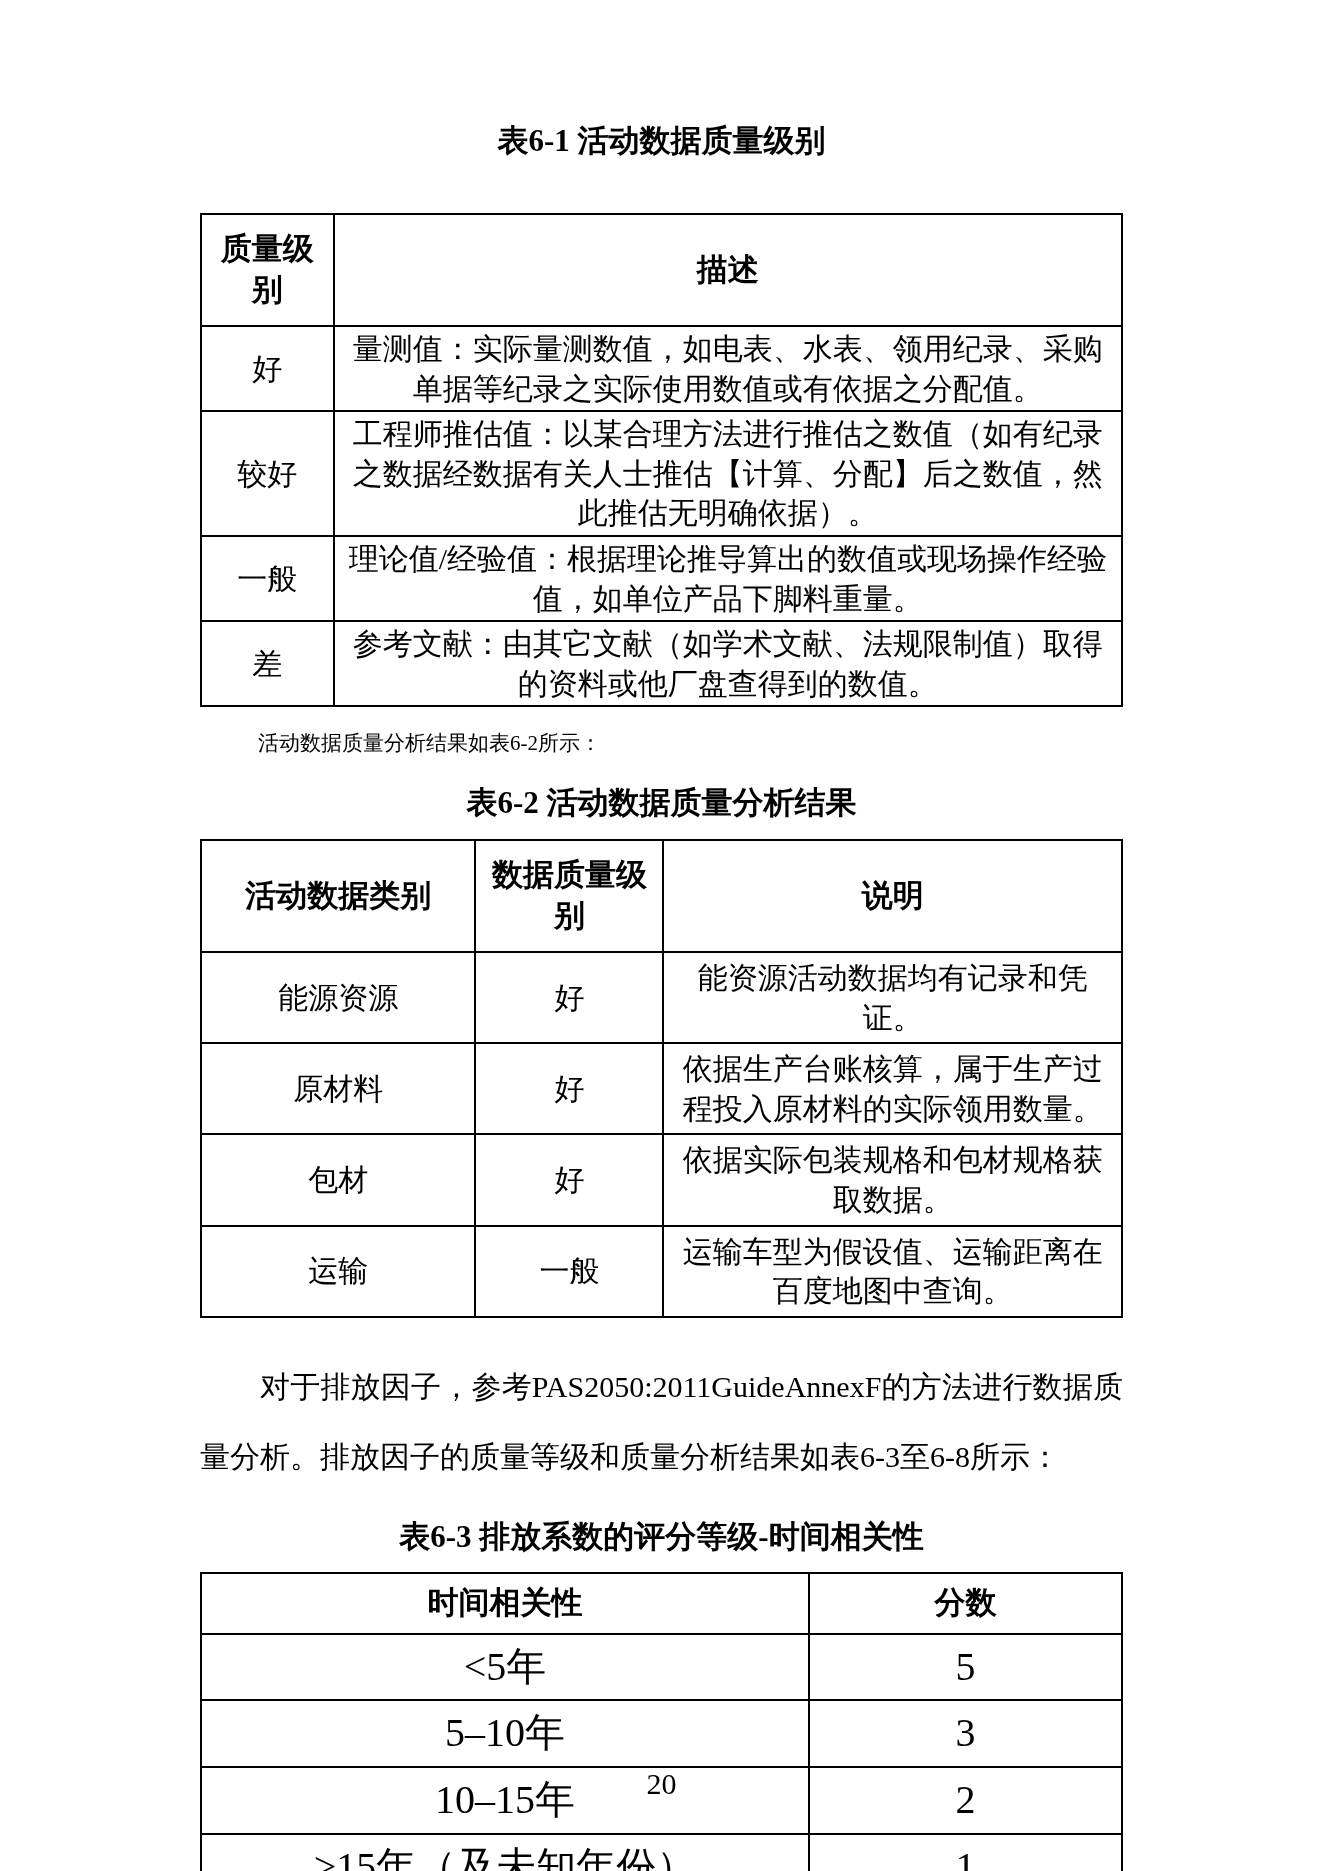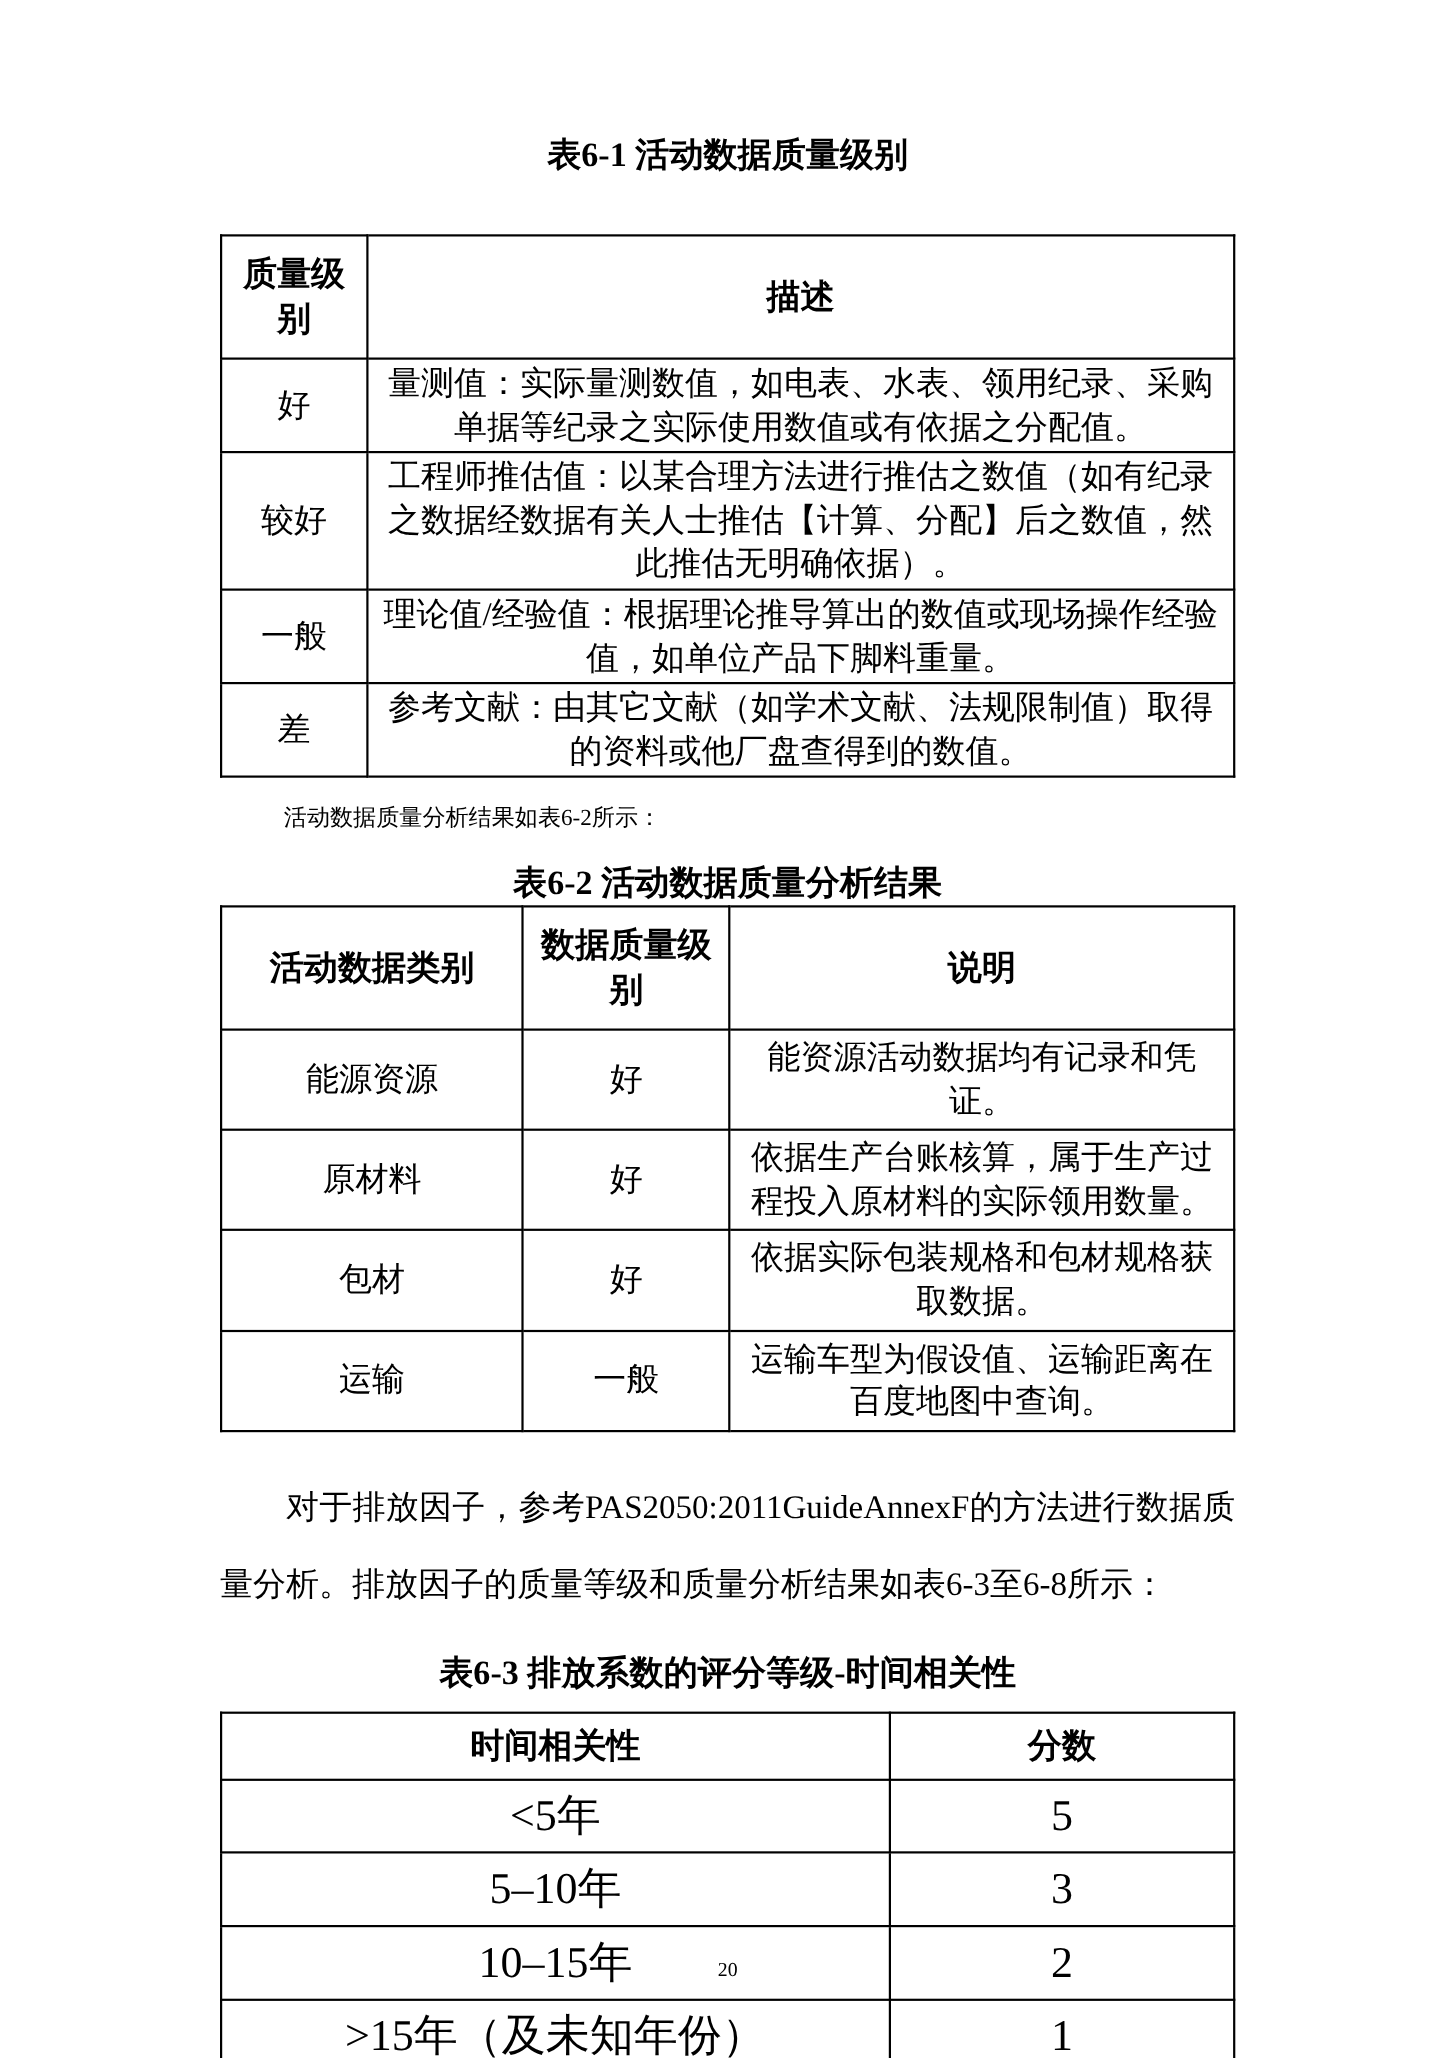--- a/index.html
+++ b/index.html
@@ -52,21 +52,21 @@
   td, th {
     border: 2px solid #000000;
     text-align: center;
     vertical-align: middle;
     line-height: 1.32;
     padding: 2px 6px;
   }
   th { font-weight: 700; font-size: 31px; padding: 14px 4px; }
   .t1 { margin-top: 52px; }
   .t1 .col-level { width: 14.4%; }
-  .t2 { }
+  .t2 { margin-top: 16px; }
   .t2 .col-cat  { width: 29.8%; }
   .t2 .col-lvl  { width: 20.4%; }
   .t2 .col-note { width: 49.8%; }
   .t2 td { padding: 5px 4px; }
   .t3 { margin-top: 14px; }
   .t3 .col-time  { width: 66%; }
   .t3 .col-score { width: 34%; }
   .t3 td { padding: 6px 4px; font-size: 40px; }
   .t3 th { padding: 9px 4px; }
   
@@ -84,21 +84,21 @@
     text-indent: 60px;
     text-align: justify;
   }
   
   .page-number {
     position: absolute;
     left: 0;
     right: 0;
     bottom: 70px;
     text-align: center;
-    font-size: 18px;
+    font-size: 30px;
   }
 </style>
 </head>
 <body>
 
 <div class="page">
   <div class="content">
 
 
     <div class="table-caption caption-1">表6-1 活动数据质量级别</div>

